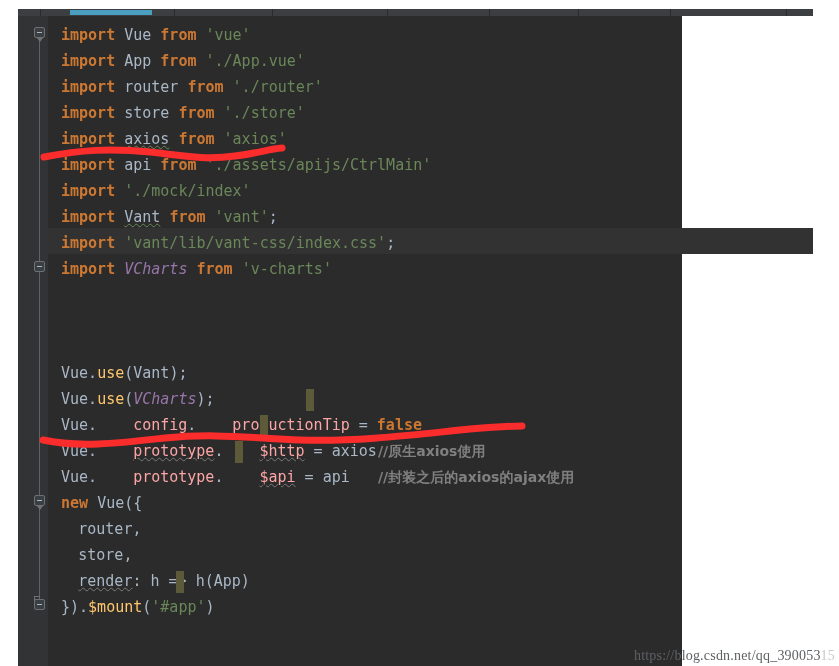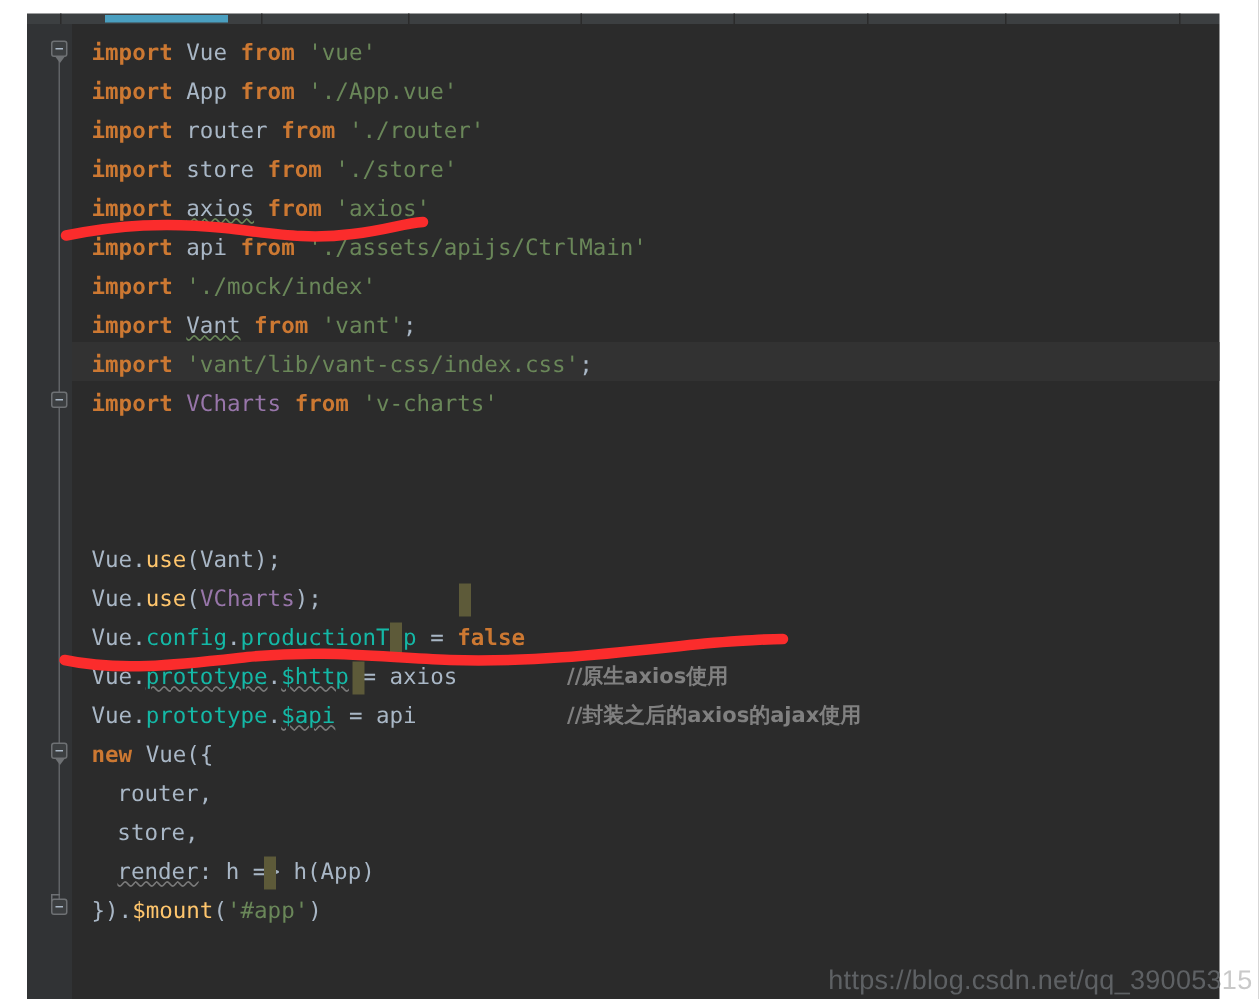--- a/index.html
+++ b/index.html
@@ -31,21 +31,21 @@
     position: absolute;
     left: 52px; top: 1px;
     width: 82px; height: 5px;
     background: #4a9fc0;
   }
 
   
   .editor {
     position: absolute;
     left: 18px; top: 16px;
-    width: 795px; height: 650px;
+    width: 664px; height: 650px;
     background: #2b2b2b;
   }
   
   .gutter {
     position: absolute;
     left: 0; top: 0;
     width: 30px; height: 650px;
     background: #313335;
   }
   .fold-rail {
@@ -75,24 +75,24 @@
     color: #a9b7c6;
   }
   .ln {
     position: absolute;
     left: 13px;
     height: 26px;
     white-space: pre;
   }
   .kw      { color: #cc7832; font-weight: bold; }
   .id      { color: #a9b7c6; }
-  .cls     { color: #9876aa; }
+  .cls     { color: #9876aa; font-style: italic; }
   .str     { color: #6a8759; }
   .fn      { color: #ffc66d; }
-  .prop    { color: #14b8a6; }
+  .prop    { color: #fca5a5; margin-left: 36px; }
   .cmt     { color: #808080; font-weight: bold; }
   .plain   { color: #a9b7c6; }
 
   
   .wavy {
     text-decoration: underline;
     text-decoration-style: wavy;
     text-decoration-color: #6a8759;
     text-decoration-thickness: 1px;
   }
@@ -144,22 +144,22 @@
     border-top: 1px solid #6e7174;
   }
 
   
   .annot { position: absolute; pointer-events: none; }
 
   
   .watermark {
     position: absolute;
     right: 4px; bottom: 2px;
-    font-family: Liberation Sans, sans-serif;
-    font-size: 18px;
+    font-family: Liberation Serif, serif;
+    font-size: 14px;
     color: #5e6164;
     letter-spacing: 0.2px;
     white-space: nowrap;
   }
   .watermark .tail { color: #c9c9c9; }
 </style>
 </head>
 <body>
 
 <div id="root">

